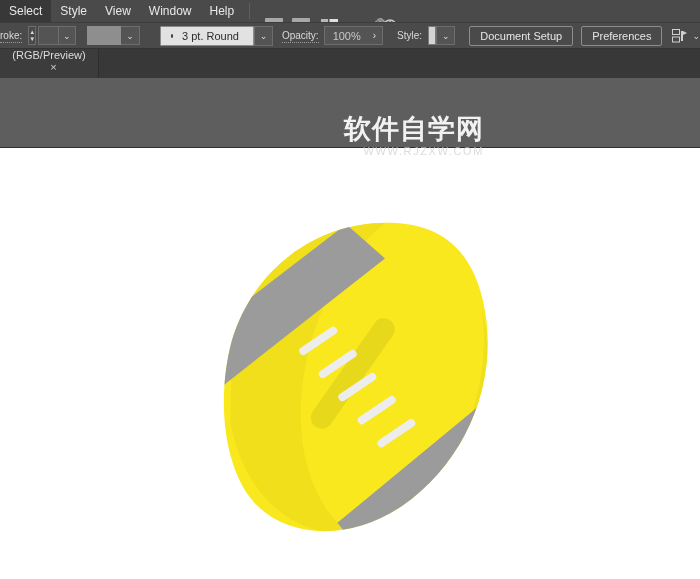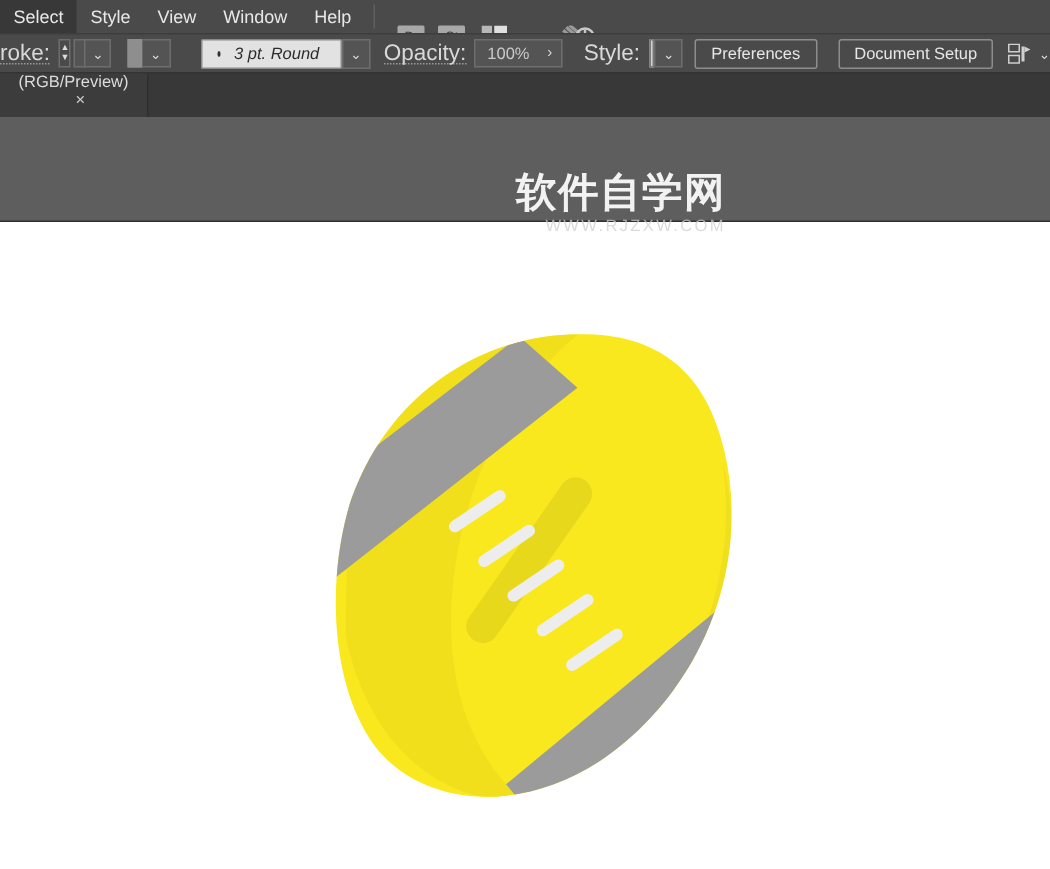--- a/index.html
+++ b/index.html
@@ -84,21 +84,21 @@
     left: 0; top: 22px;
     width: 700px; height: 26px;
     background: #4a4a4a;
     border-top: 1px solid #3d3d3d;
     display: flex;
     align-items: center;
     box-sizing: border-box;
   }
   .tb-label {
     color: #d9d9d9;
-    font-size: 15px;
+    font-size: 10px;
     white-space: nowrap;
     cursor: default;
   }
   .tb-label.dotted {
     border-bottom: 1px dotted #9a9a9a;
     line-height: 13px;
   }
   .stepper {
     width: 15px; height: 19px;
     background: #4a4a4a;
@@ -364,46 +364,46 @@
       <div class="field-dd">⌄</div>
     </div>
 
     <div class="field" style="width:95px;margin-left:11px;background:#8e8e8e;border-color:#8e8e8e;">
       <div style="flex:1;"></div>
     </div>
     <div class="field" style="width:19px;margin-left:0px;border-left:none;">
       <div class="field-dd" style="border-left:none;width:19px;">⌄</div>
     </div>
 
-    <div class="brush-field" style="width:94px;margin-left:20px;font-style:italic;">
+    <div class="brush-field" style="width:94px;margin-left:20px;">
       <div class="brush-dot"></div>
       <div class="brush-text">3 pt. Round</div>
     </div>
     <div class="field" style="width:19px;height:20px;margin-left:0px;">
       <div class="field-dd" style="border-left:none;width:19px;height:20px;">⌄</div>
     </div>
 
     <div class="tb-label dotted" style="margin-left:9px;">Opacity:</div>
 
     <div class="opacity-box">
       <div class="opacity-val">100%</div>
       <div class="opacity-arrow">›</div>
     </div>
 
     <div class="tb-label" style="margin-left:14px;">Style:</div>
     <div class="style-swatch" style="margin-left:6px;"></div>
     <div class="field" style="width:19px;">
       <div class="field-dd" style="border-left:none;width:19px;">⌄</div>
     </div>
 
+    <div class="tb-btn" style="margin-left:14px;">
+      <span>Document Setup</span>
+    </div>
     <div class="tb-btn" style="margin-left:8px;">
       <span>Preferences</span>
-    </div>
-    <div class="tb-btn" style="margin-left:14px;">
-      <span>Document Setup</span>
     </div>
 
     <div style="margin-left:10px;display:flex;align-items:center;">
       <svg width="16" height="14" viewBox="0 0 16 14">
         <rect x="0.5" y="0.5" width="7" height="5" fill="none" stroke="#cfcfcf" stroke-width="1"></rect>
         <rect x="0.5" y="8" width="7" height="5" fill="none" stroke="#cfcfcf" stroke-width="1"></rect>
         <rect x="9" y="2" width="2" height="10" fill="#cfcfcf"></rect>
         <path d="M11 2 L15 4 L11 6 Z" fill="#cfcfcf"></path>
       </svg>
       <span class="chev" style="margin-left:4px;">⌄</span>

